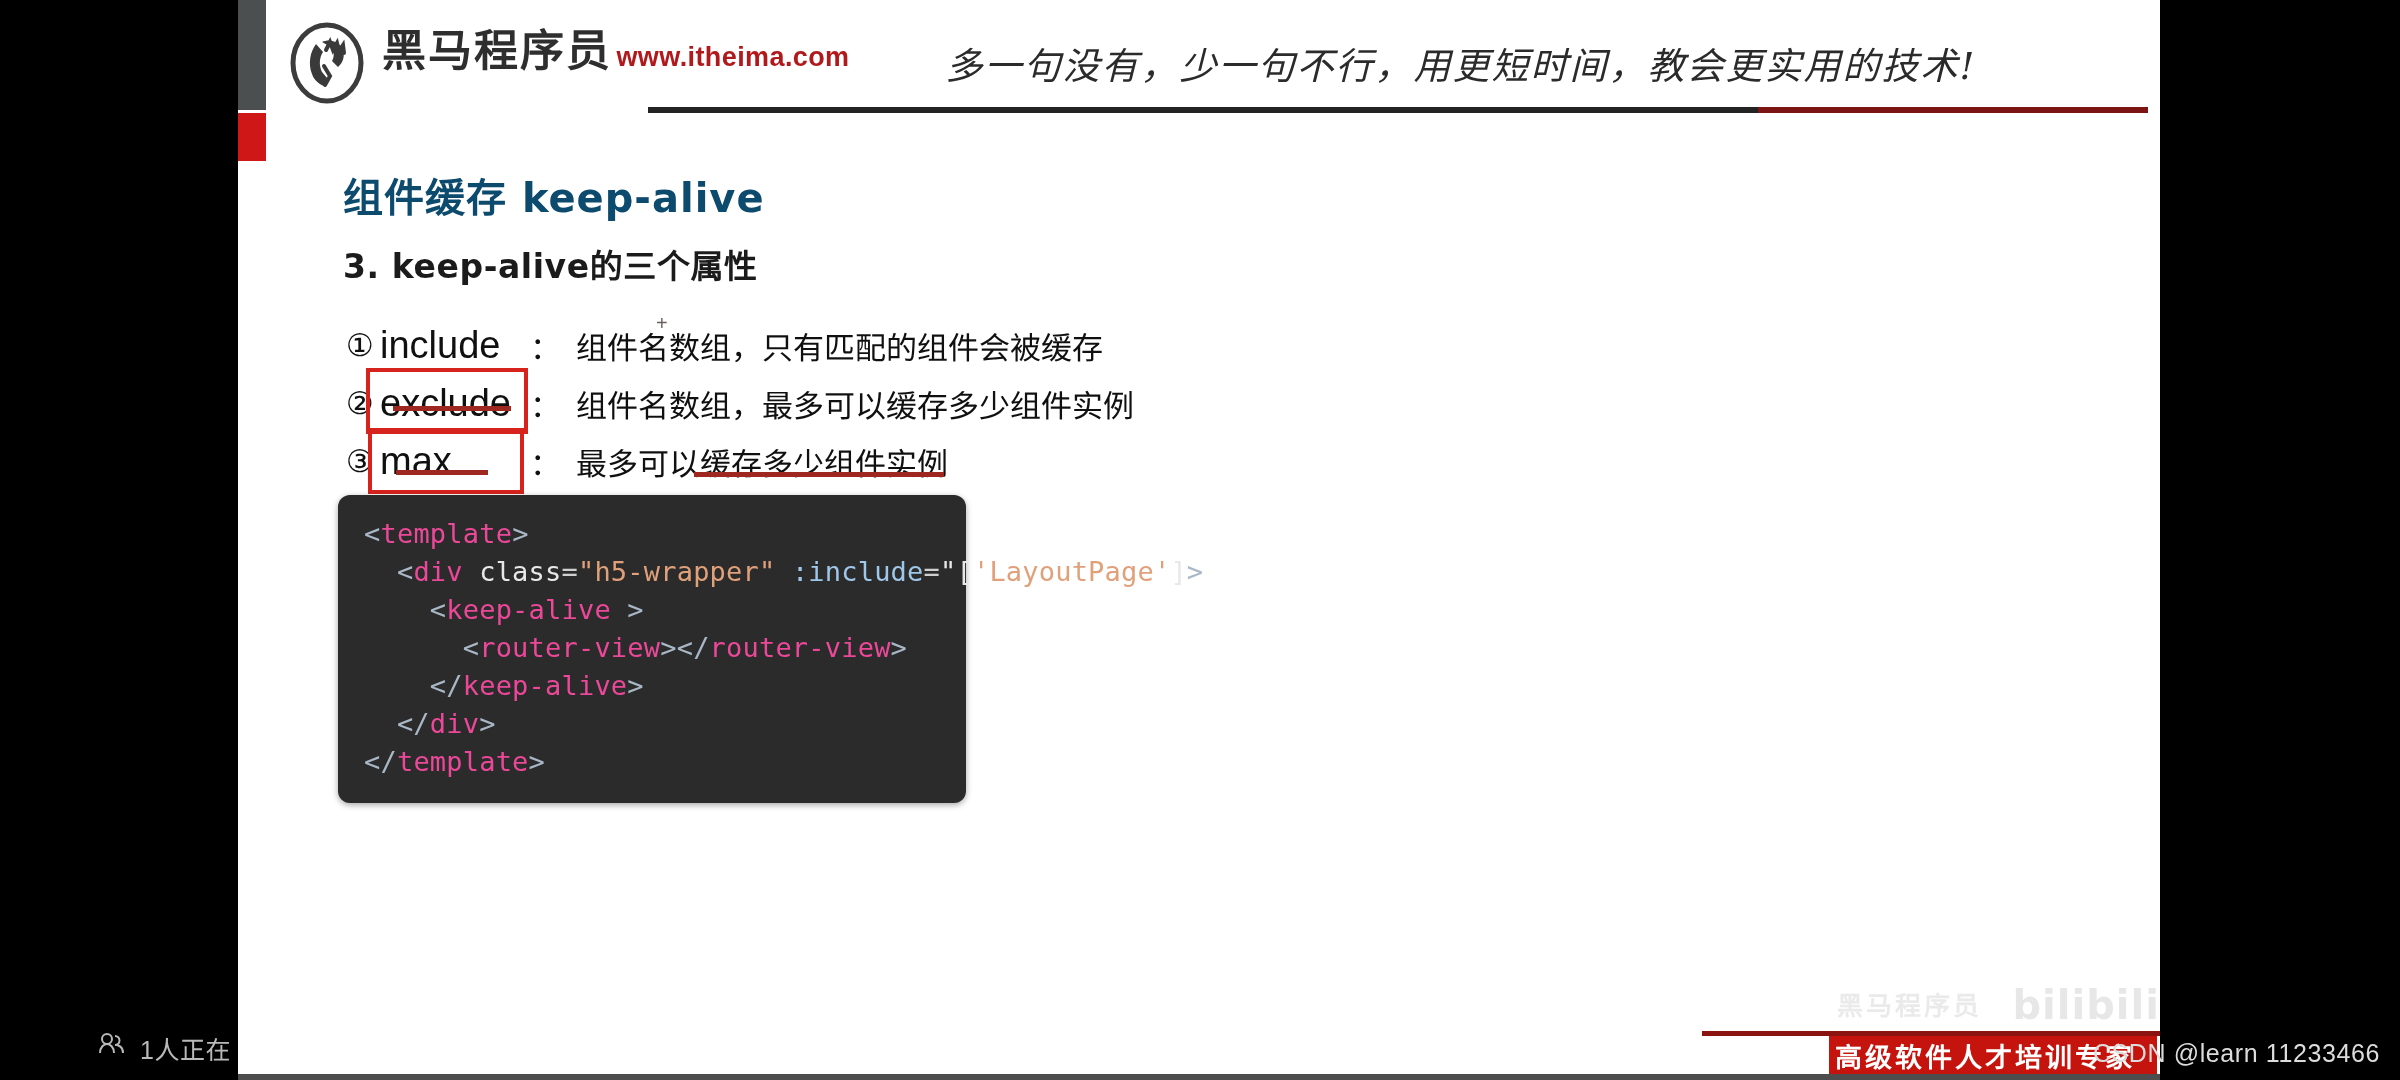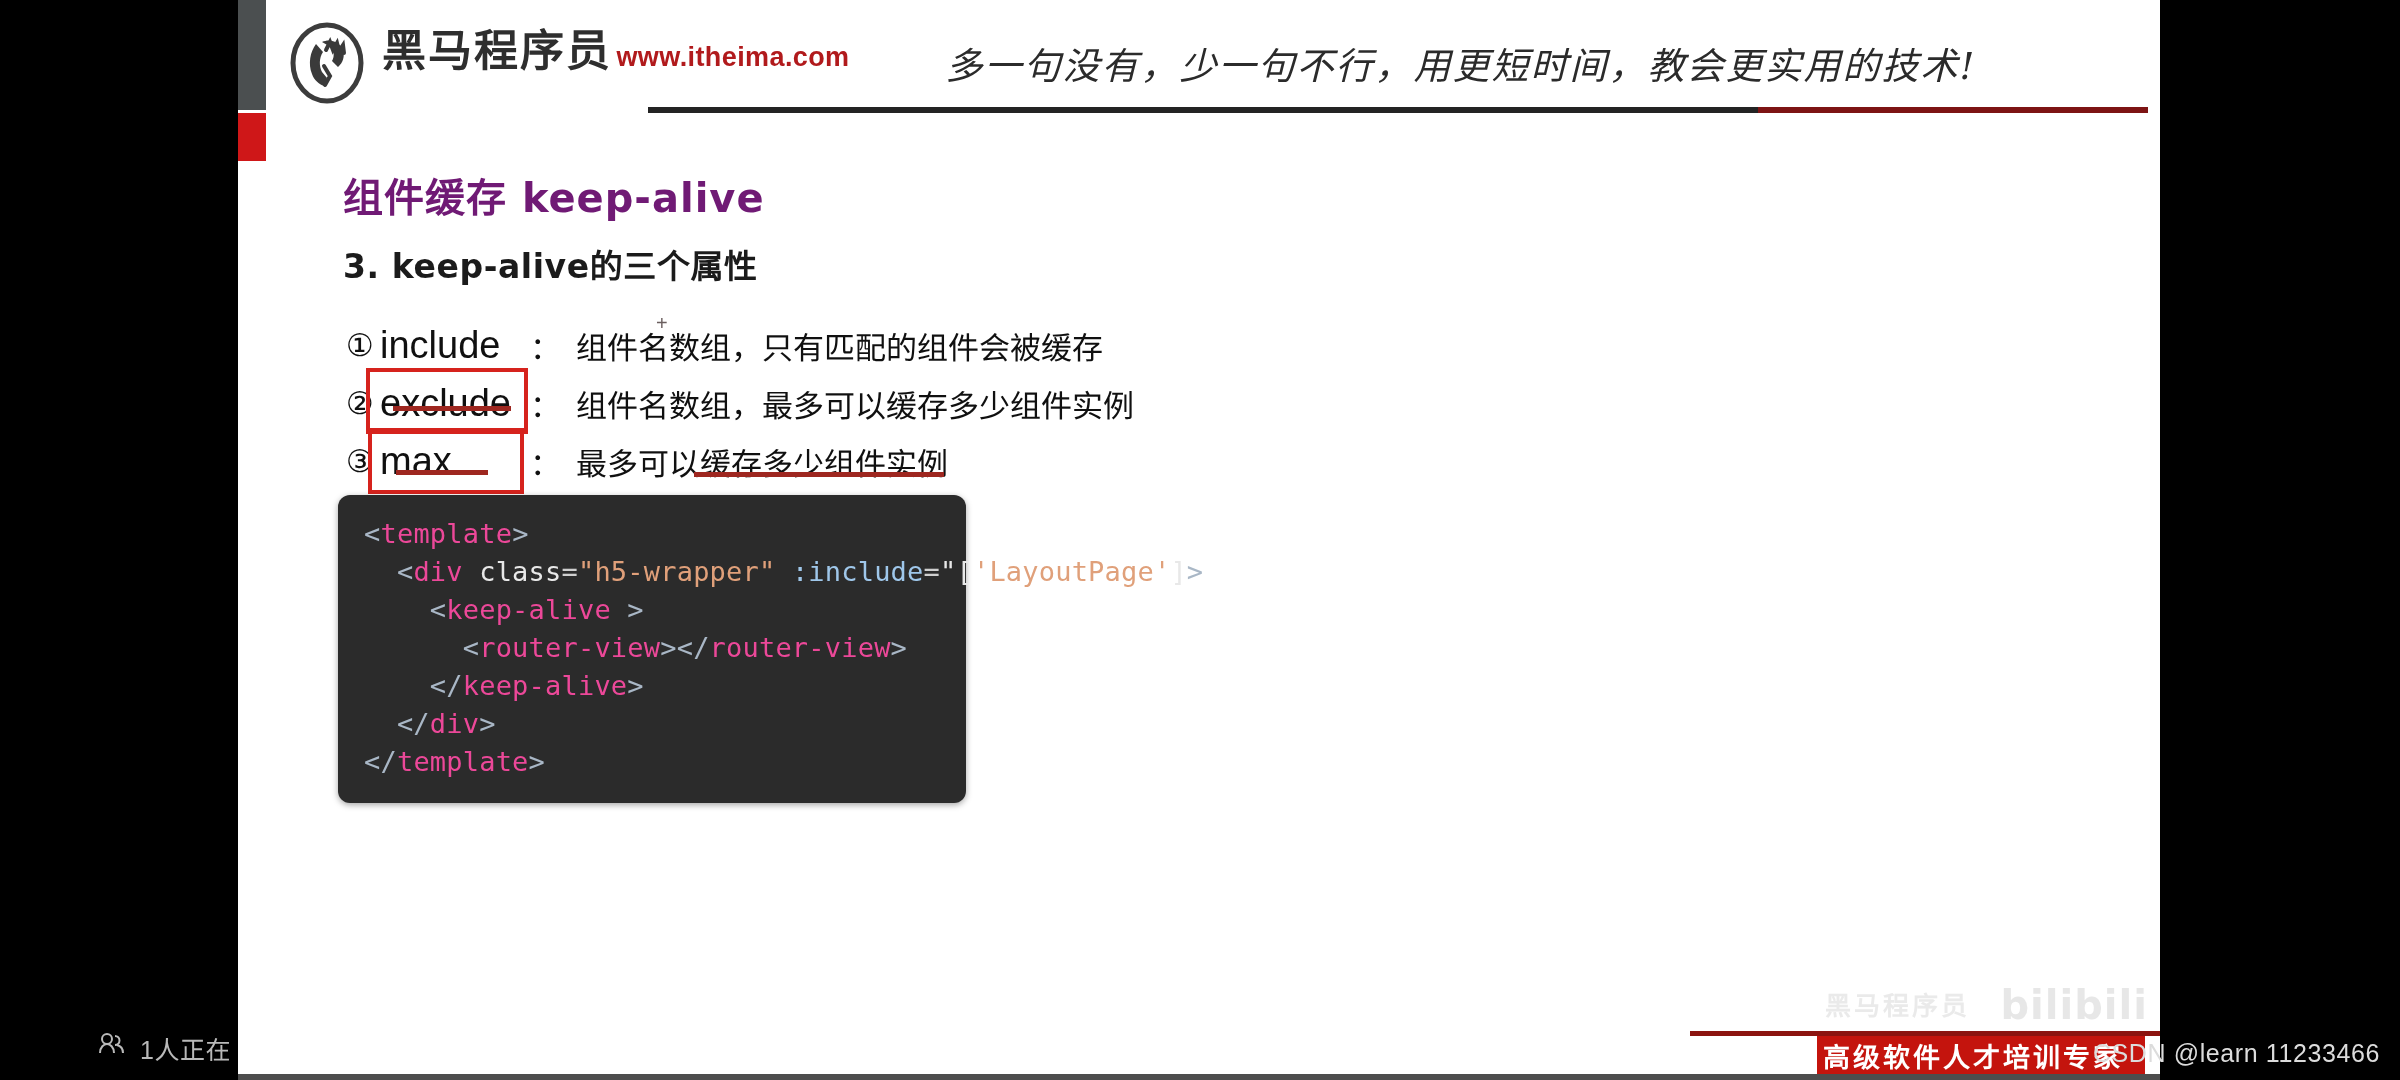--- a/index.html
+++ b/index.html
@@ -59,20 +59,21 @@
   
   #slide {
     position: absolute;
     left: 238px;
     top: 0;
     width: 1922px;
     height: 1080px;
     background: #ffffff;
     overflow: hidden;
     z-index: 10;
+    padding-left: 12px;
   }
 
   
   .accent-gray {
     position: absolute;
     left: 0px;
     top: 0px;
     width: 28px;
     height: 110px;
     background: #4b4f50;
@@ -146,21 +147,21 @@
   .header-rule .seg-red  { flex: 1 1 auto;  background: #7d1414; }
 
   
   .slide-title {
     position: absolute;
     left: 105px;
     top: 166px;
     font-family: "DejaVu Sans", "Liberation Sans", sans-serif;
     font-size: 40px;
     font-weight: 700;
-    color: #701a75;
+    color: #0c4a6e;
     letter-spacing: 1px;
     white-space: nowrap;
   }
 
   .section-title {
     position: absolute;
     left: 105px;
     top: 240px;
     font-family: "DejaVu Sans", "Liberation Sans", sans-serif;
     font-size: 33px;

